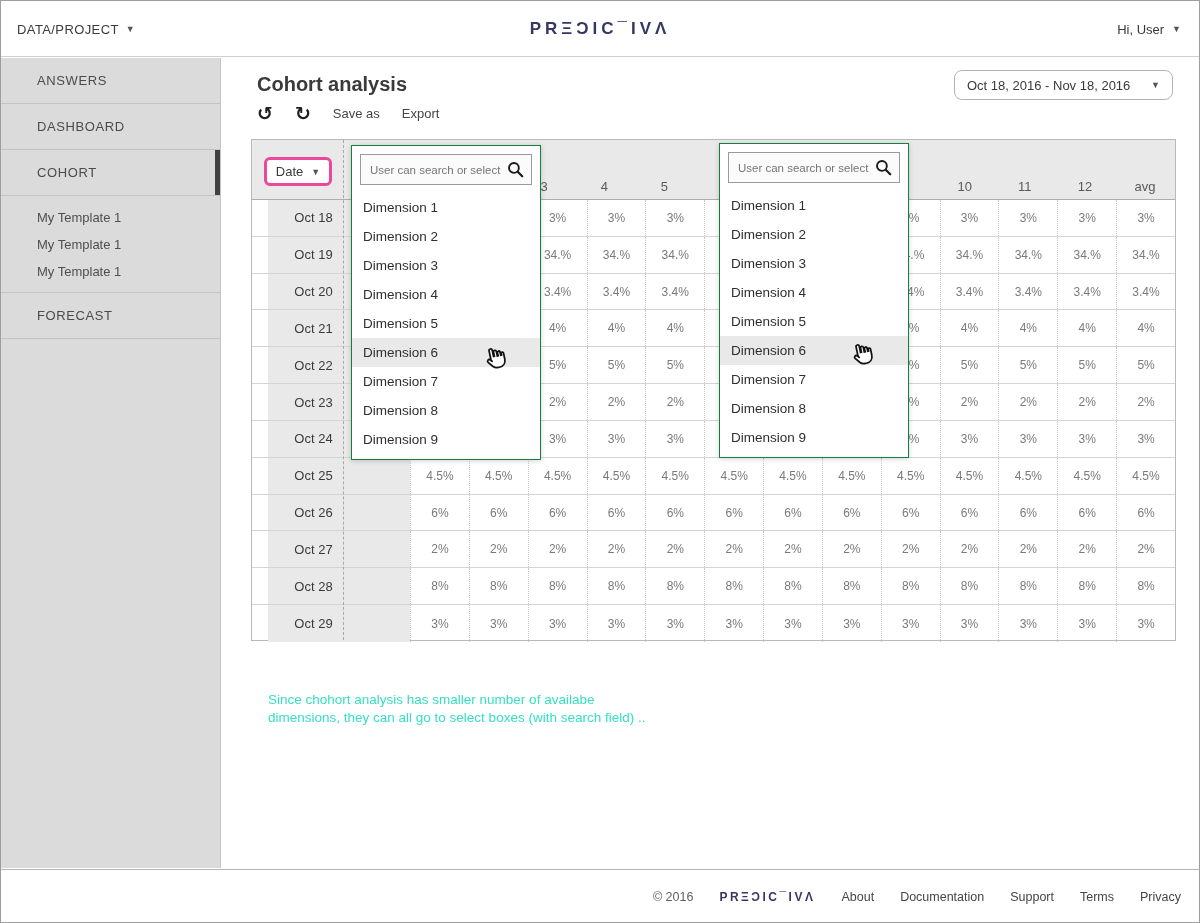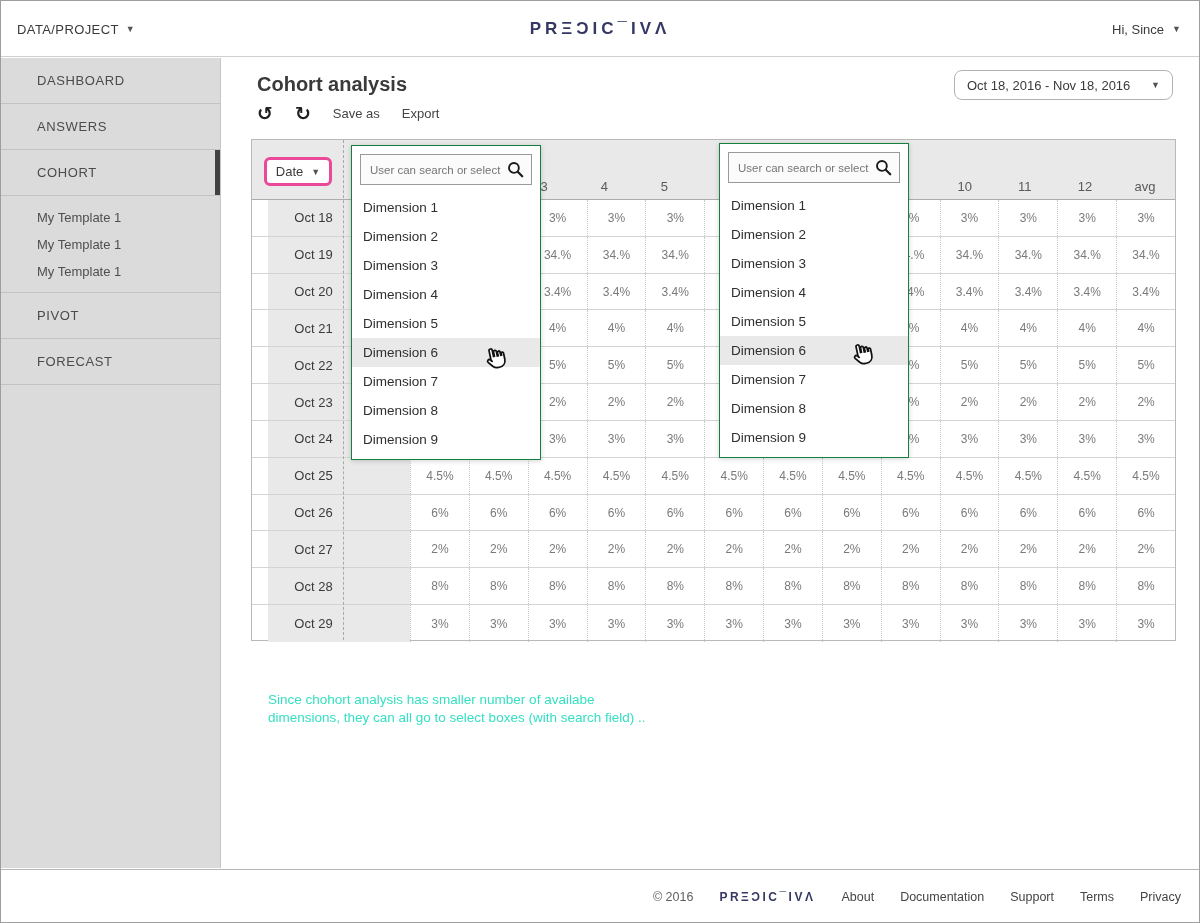--- a/index.html
+++ b/index.html
@@ -72,46 +72,43 @@
 
 <div class="app">
 
   <header class="topbar">
     <div class="project-menu">
       <span>DATA/PROJECT</span>
       <span class="caret">▼</span>
     </div>
     <div class="logo">PRΞƆIC¯IVΛ</div>
     <div class="user-menu">
-      <span>Hi, Since</span>
+      <span>Hi, User</span>
       <span class="caret">▼</span>
     </div>
   </header>
 
   <nav class="sidebar" id="sidebar">
       <div class="side-item nav divider">
+        <span>ANSWERS</span>
+      </div>
+      <div class="side-item nav divider">
         <span>DASHBOARD</span>
-      </div>
-      <div class="side-item nav divider">
-        <span>ANSWERS</span>
       </div>
       <div class="side-item nav divider selected">
         <span>COHORT</span>
       </div>
       <div class="side-item tpl tpl-first">
         <span>My Template 1</span>
       </div>
       <div class="side-item tpl ">
         <span>My Template 1</span>
       </div>
       <div class="side-item tpl tpl-last divider">
         <span>My Template 1</span>
-      </div>
-      <div class="side-item nav divider">
-        <span>PIVOT</span>
       </div>
       <div class="side-item nav divider">
         <span>FORECAST</span>
       </div>
     </nav>
 
   <h1 class="page-title">Cohort analysis</h1>
   <div class="toolbar">
     <span class="tool-icon">↺</span>
     <span class="tool-icon">↻</span>

